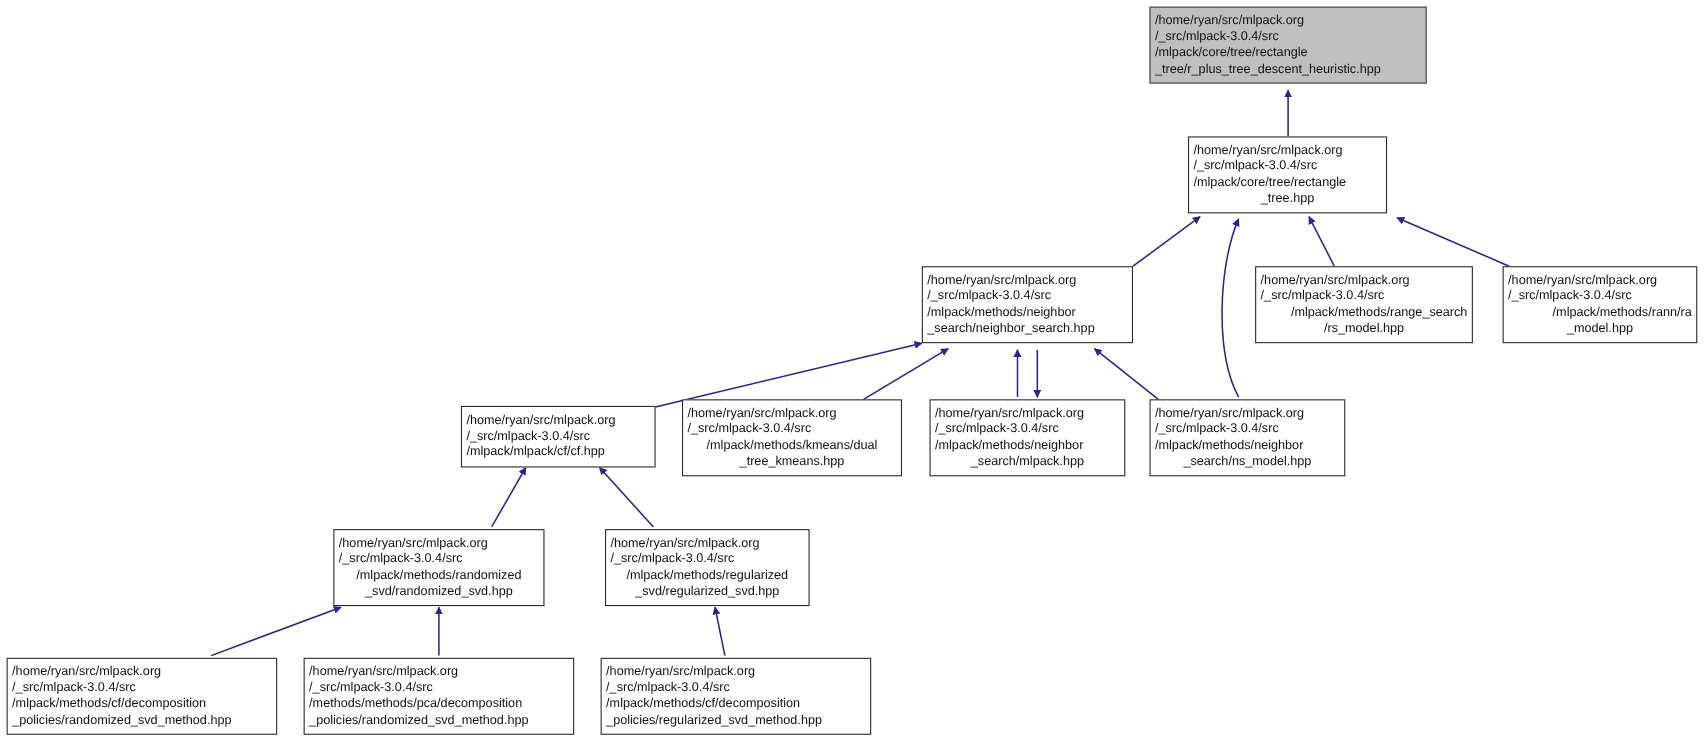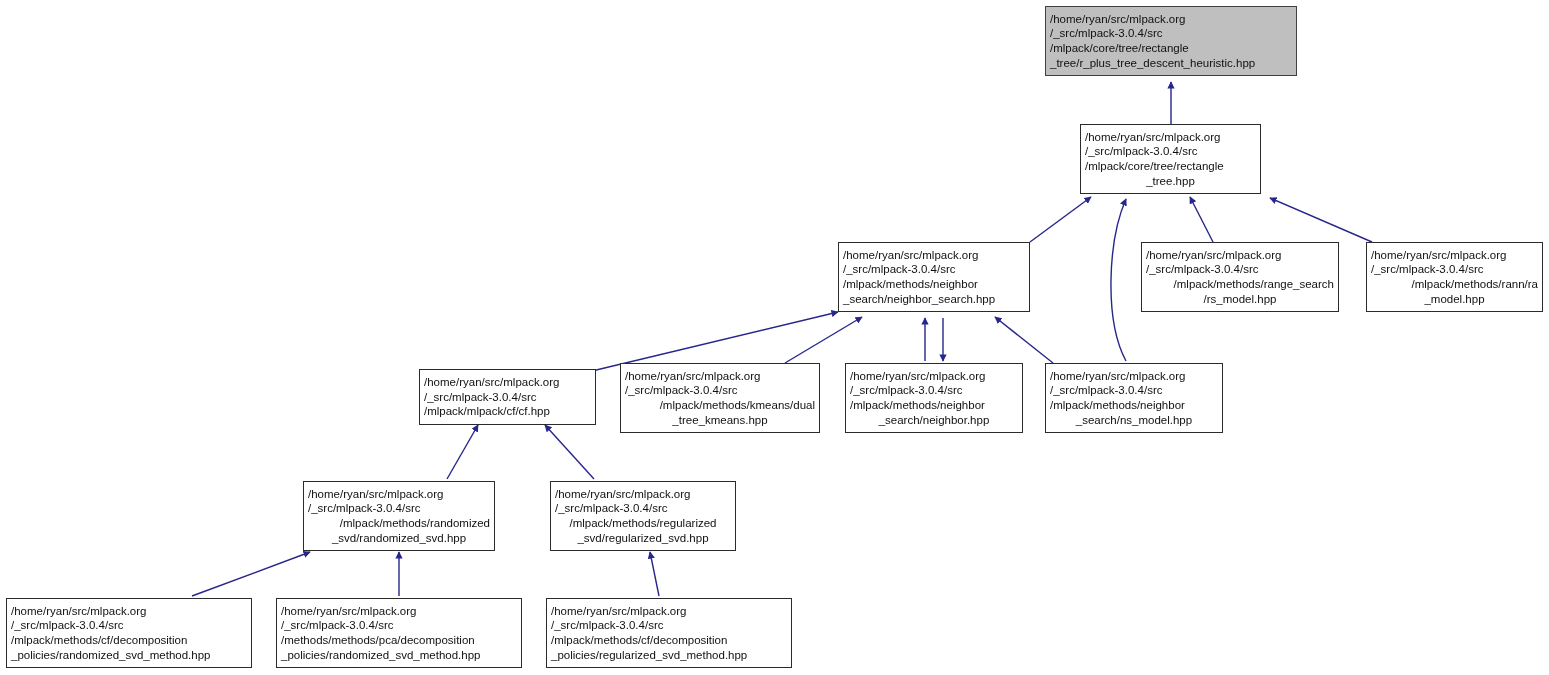--- a/index.html
+++ b/index.html
@@ -135,42 +135,42 @@
 
   <div class="node lead-left" style="left:419px; top:369px; width:177px; height:56px;">
     <span class="ln">/home/ryan/src/mlpack.org</span>
     <span class="ln">/_src/mlpack-3.0.4/src</span>
     <span class="ln">/mlpack/mlpack/cf/cf.hpp</span>
   </div>
 
   <div class="node" style="left:620px; top:363px; width:200px; height:70px;">
     <span class="ln" style="text-align:left">/home/ryan/src/mlpack.org</span>
     <span class="ln" style="text-align:left">/_src/mlpack-3.0.4/src</span>
-    <span class="ln" style="text-align:right">/mlpack/methods/kmeans/dual</span>
+    <span class="ln" style="text-align:center">/mlpack/methods/kmeans/dual</span>
     <span class="ln">_tree_kmeans.hpp</span>
   </div>
 
   <div class="node" style="left:845px; top:363px; width:178px; height:70px;">
     <span class="ln" style="text-align:left">/home/ryan/src/mlpack.org</span>
     <span class="ln" style="text-align:left">/_src/mlpack-3.0.4/src</span>
     <span class="ln" style="text-align:left">/mlpack/methods/neighbor</span>
-    <span class="ln">_search/neighbor.hpp</span>
+    <span class="ln">_search/mlpack.hpp</span>
   </div>
 
   <div class="node" style="left:1045px; top:363px; width:178px; height:70px;">
     <span class="ln" style="text-align:left">/home/ryan/src/mlpack.org</span>
     <span class="ln" style="text-align:left">/_src/mlpack-3.0.4/src</span>
     <span class="ln" style="text-align:left">/mlpack/methods/neighbor</span>
     <span class="ln">_search/ns_model.hpp</span>
   </div>
 
   <div class="node" style="left:303px; top:481px; width:192px; height:70px;">
     <span class="ln" style="text-align:left">/home/ryan/src/mlpack.org</span>
     <span class="ln" style="text-align:left">/_src/mlpack-3.0.4/src</span>
-    <span class="ln" style="text-align:right">/mlpack/methods/randomized</span>
+    <span class="ln" style="text-align:center">/mlpack/methods/randomized</span>
     <span class="ln">_svd/randomized_svd.hpp</span>
   </div>
 
   <div class="node" style="left:550px; top:481px; width:186px; height:70px;">
     <span class="ln" style="text-align:left">/home/ryan/src/mlpack.org</span>
     <span class="ln" style="text-align:left">/_src/mlpack-3.0.4/src</span>
     <span class="ln" style="text-align:center">/mlpack/methods/regularized</span>
     <span class="ln">_svd/regularized_svd.hpp</span>
   </div>
 

